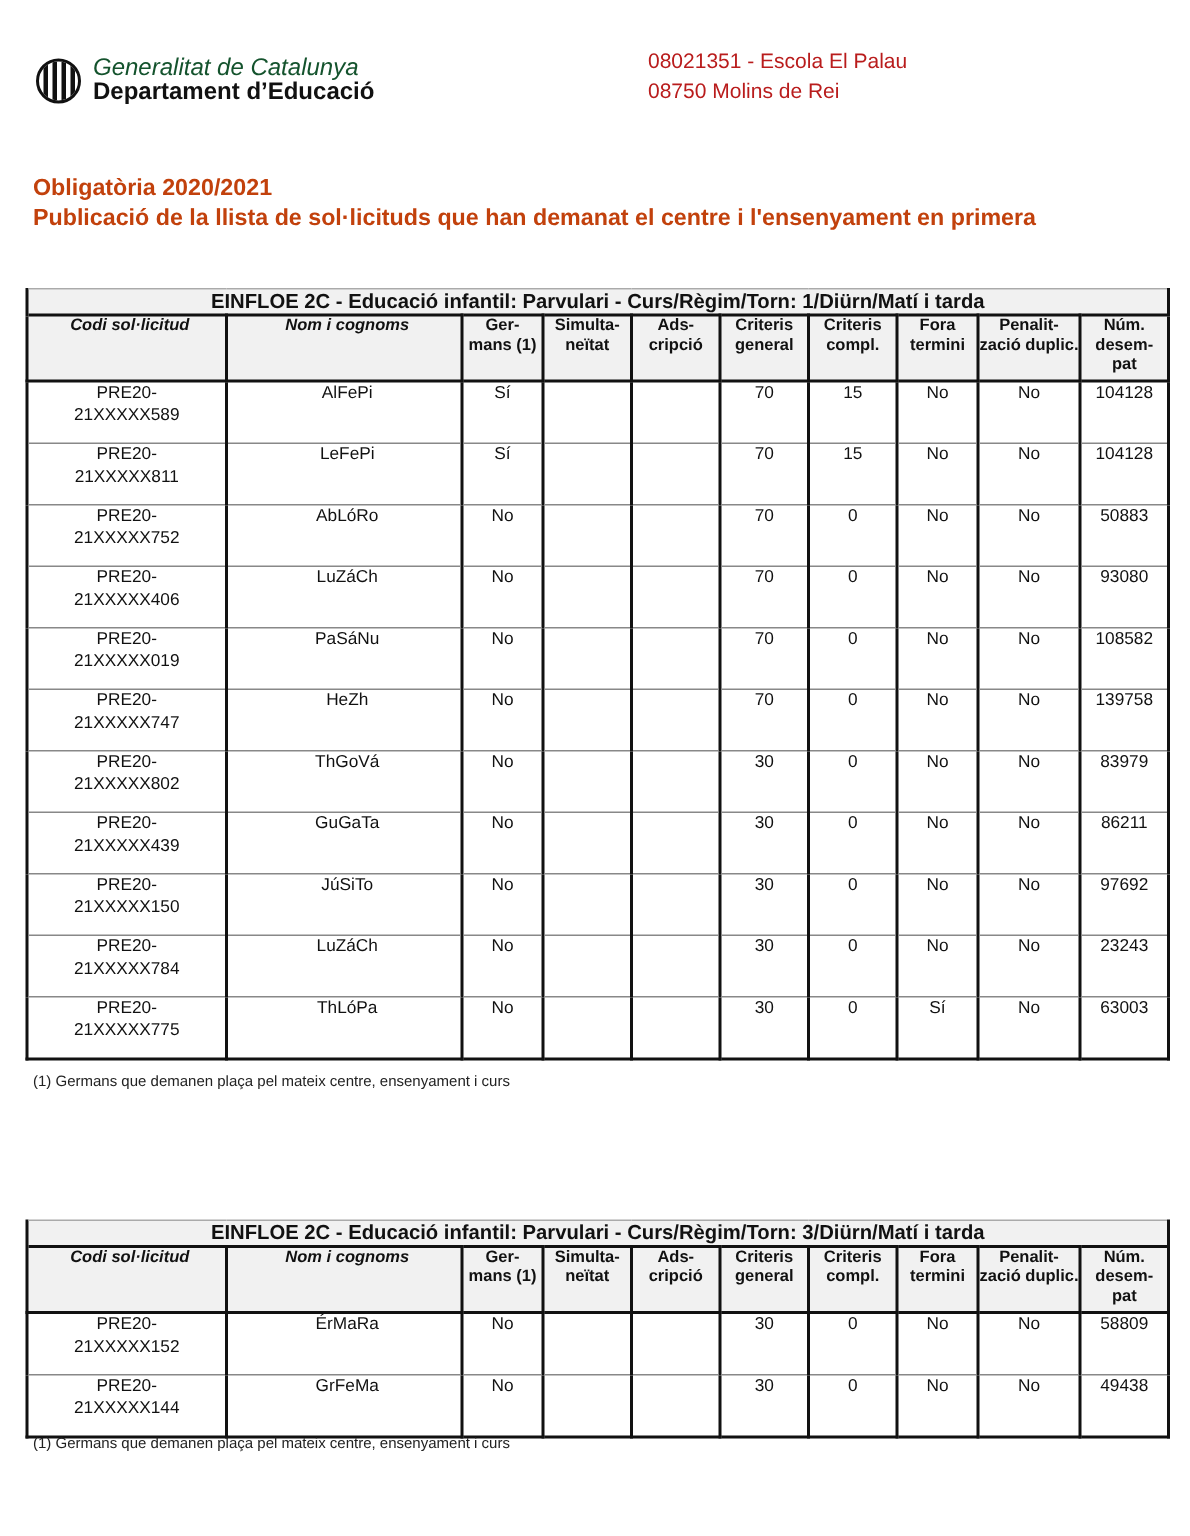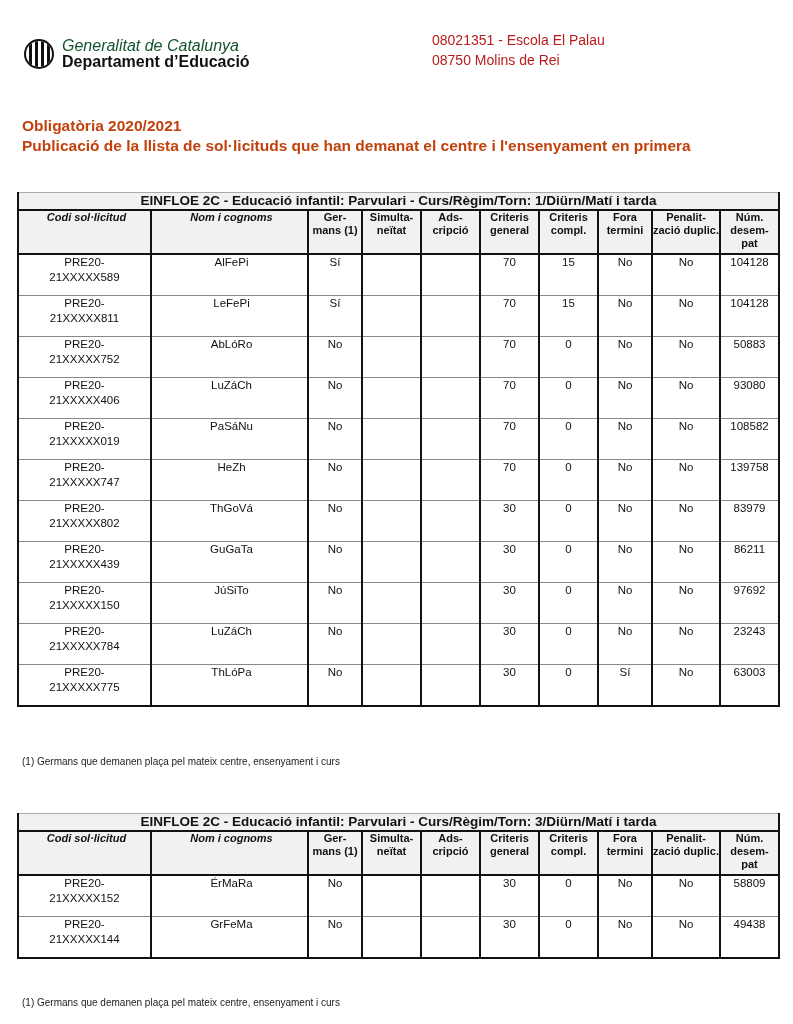--- a/index.html
+++ b/index.html
@@ -14,21 +14,21 @@
   .school { position:absolute; left:432px; top:30px; font-size:14px; line-height:20px; color:#b91c1c; }
   .titles { position:absolute; left:22px; top:116px; font-size:15.5px; font-weight:bold; line-height:20px; color:#c2410c; width:760px; }
   table.grid { position:absolute; left:17px; border-collapse:collapse; table-layout:fixed; width:761px; font-size:11.5px; }
   table.grid td, table.grid th { border:2px solid #111; padding:0; vertical-align:top; }
   table.grid .band { background:#f1f1f1; font-weight:bold; font-size:13.5px; text-align:center; height:16px; line-height:16px; border-top:1px solid #aaa; }
   table.grid th { background:#f1f1f1; font-weight:bold; font-size:11px; line-height:13px; height:42px; text-align:center; }
   table.grid th.left { text-align:center; padding-left:4px;font-style:italic; }
   table.grid td { height:40px; line-height:15px; text-align:center; border-top:1px solid #888; border-bottom:1px solid #888; }
   table.grid tr:last-child td { border-bottom:2px solid #111; }
   table.grid td.name { text-align:center; padding-left:4px; }
-  .footnote { position:absolute; left:22px; font-size:10px; color:#222;margin-top:40px; }
+  .footnote { position:absolute; left:22px; font-size:10px; color:#222; }
 </style>
 </head>
 <body>
 
 <div class="logo">
   <div class="logo-mark">
     <span class="bar"></span>
       <span class="bar"></span>
       <span class="bar"></span>
       <span class="bar"></span>

